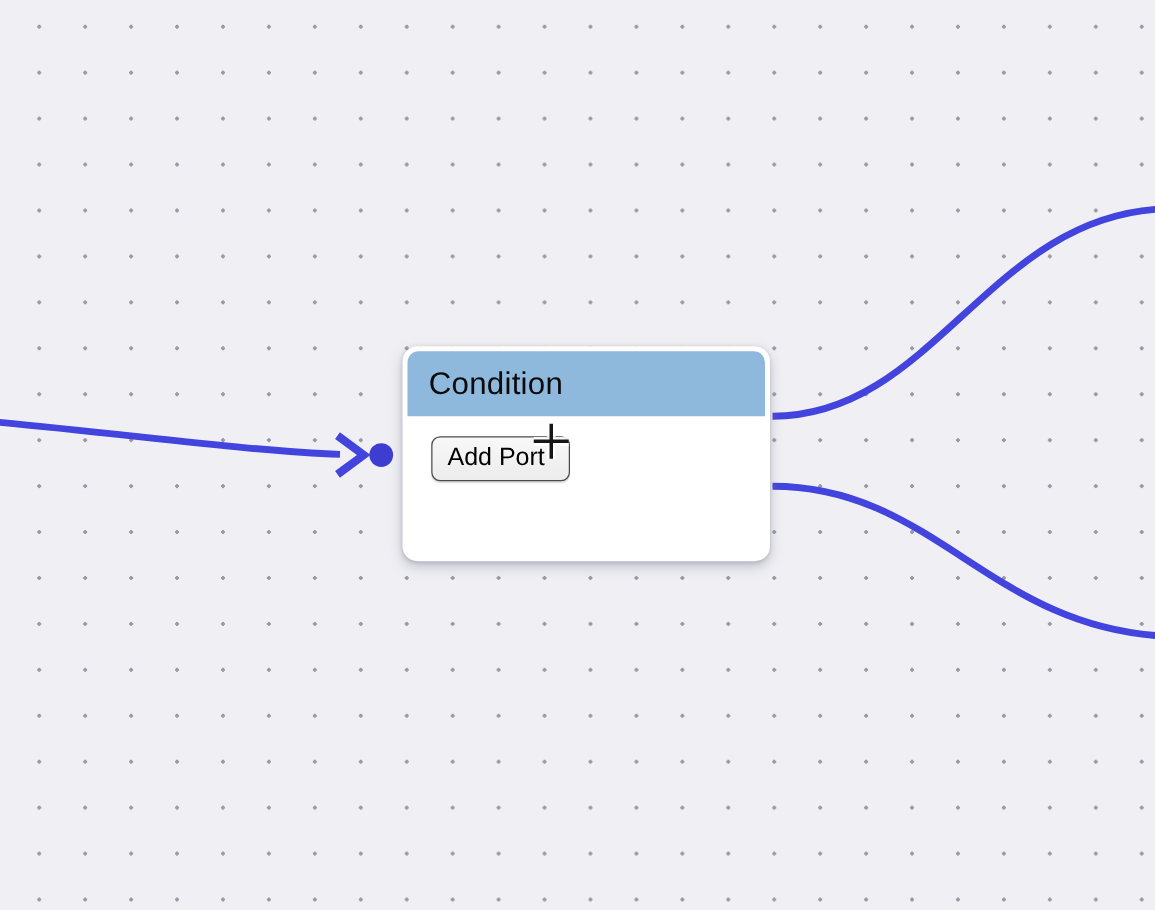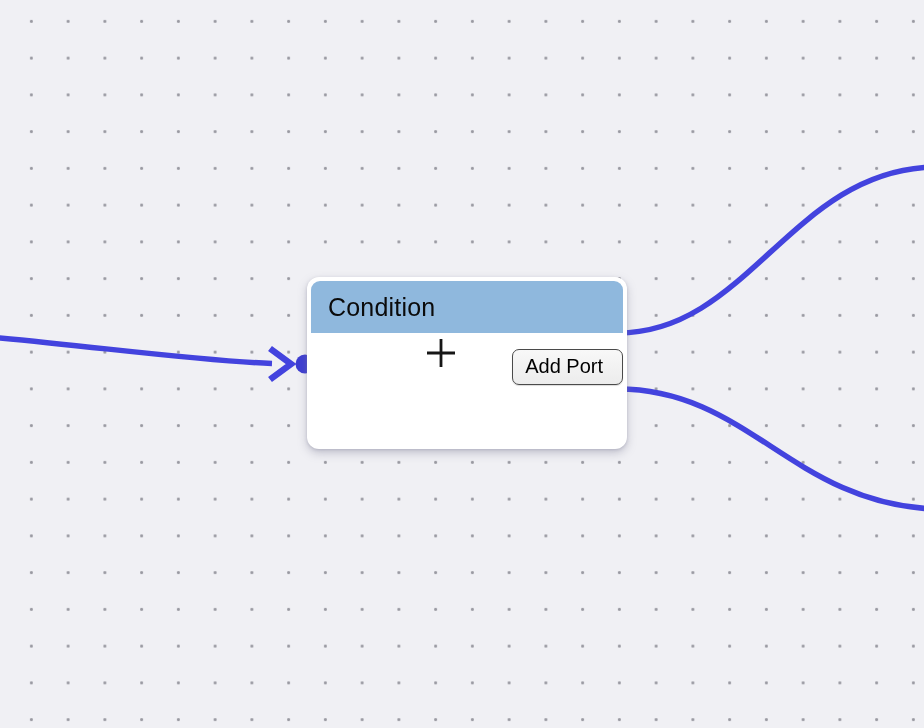--- a/index.html
+++ b/index.html
@@ -32,43 +32,43 @@
     fill:none;
     stroke:var(--edge);
     stroke-width:6.5;
     stroke-linejoin:miter;
   }
   .handle{
     fill:var(--handle);
   }
   .flow-node{
     position:absolute;
-    left:307px;top:277px;
-    width:320px;height:172px;
+    left:322px;top:277px;
+    width:294px;height:172px;
     background:#ffffff;
     border-radius:12px;
     padding:4px;
     box-shadow:0 4px 10px rgba(125,125,150,0.40),0 1px 3px rgba(125,125,150,0.30);
   }
   .node-header{
     height:52px;
     background:var(--header);
     border-radius:9px 9px 0 0;
     display:flex;
     align-items:center;
     padding-left:17px;
     font-size:25px;
     color:#0b0b0b;
     letter-spacing:0.2px;
   }
   .node-body{
     padding:16px 0 0 19px;
     display:flex;
     flex-direction:column;
-    align-items:flex-end;
+    align-items:flex-start;
     gap:17px;
   }
   .port-button{
     font-family:"Liberation Sans",sans-serif;
     font-size:20px;
     color:#000;
     padding:5px 19px 6px 12px;
     border:1.5px solid #4a4a4a;
     border-radius:7px;
     background:linear-gradient(#f8f8f8,#ececec);

